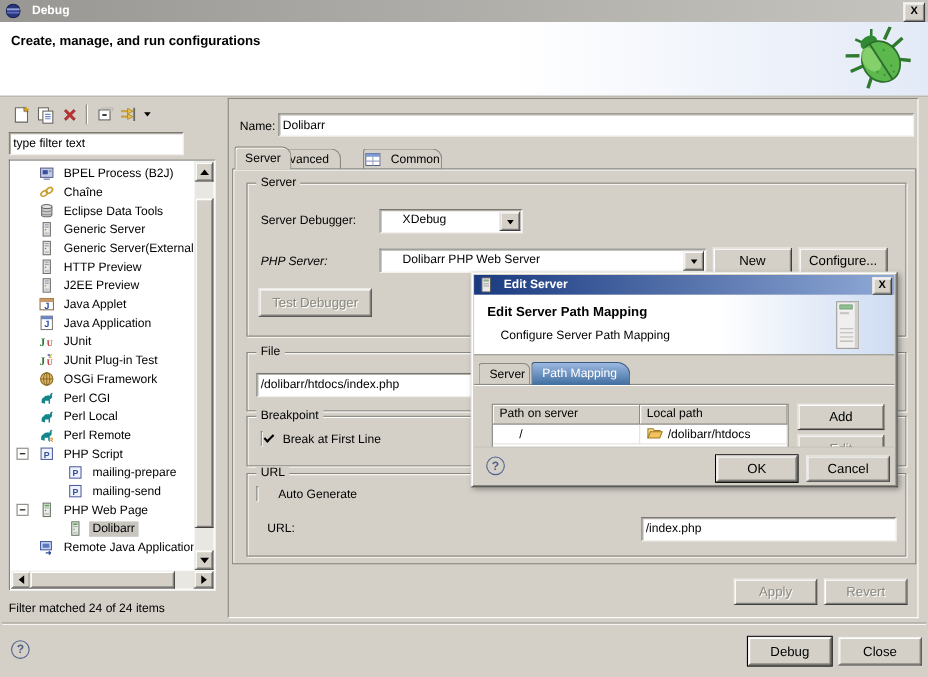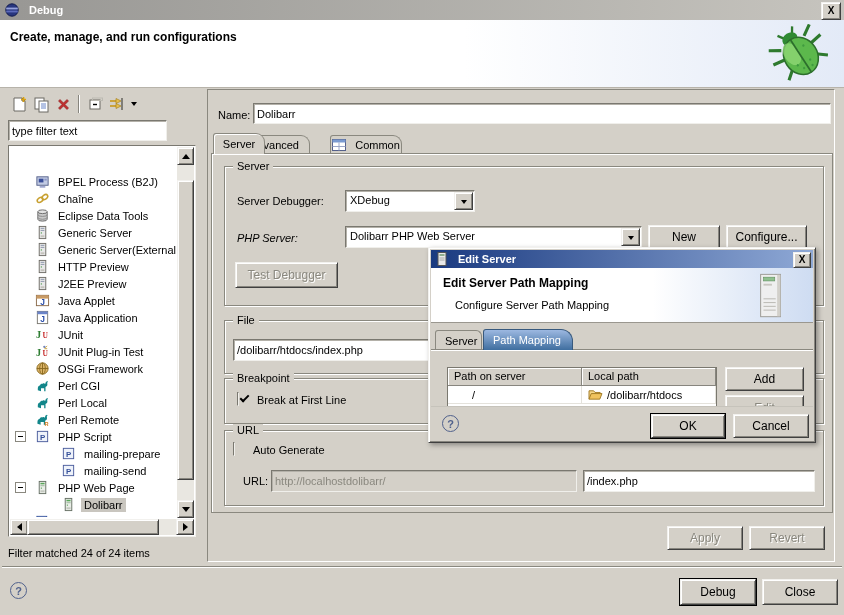--- a/index.html
+++ b/index.html
@@ -19,34 +19,34 @@
   
   .banner{left:0;top:20px;width:844px;height:68px;background:linear-gradient(90deg,#ffffff 55%,#e3eaf7 100%);border-bottom:1px solid #b7b3aa;box-sizing:border-box;}
   .banner .hd{position:absolute;left:10px;top:10px;font-weight:bold;font-size:12px;}
   
   .grp{border:1px solid #8a887f;box-shadow:inset 1px 1px 0 #fff,1px 1px 0 #fff;}
   .grp .lg{position:absolute;top:-7px;left:8px;background:#d4d0c8;padding:0 4px;line-height:12px;}
   input.fld{font-family:"Liberation Sans",sans-serif;font-size:11px;border:none;outline:none;background:transparent;width:100%;height:100%;padding:0 3px;box-sizing:border-box;}
   .dis-fld{background:#d4d0c8;color:#8a887f;}
   
   .combo .dbtn{position:absolute;right:1px;top:1px;bottom:1px;width:17px;display:flex;align-items:center;justify-content:center;}
-  .combo .cval{position:absolute;left:4px;top:3px;right:20px;white-space:nowrap;overflow:hidden;}
+  .combo .cval{position:absolute;left:20px;top:3px;right:20px;white-space:nowrap;overflow:hidden;}
   .tri-d{width:0;height:0;border:4px solid transparent;border-top:5px solid #000;margin-top:4px;}
   .tri-u{width:0;height:0;border:4px solid transparent;border-bottom:5px solid #000;margin-bottom:4px;}
   .tri-l{width:0;height:0;border:4px solid transparent;border-right:5px solid #000;margin-right:4px;}
   .tri-r{width:0;height:0;border:4px solid transparent;border-left:5px solid #000;margin-left:4px;}
   
   .cb{width:13px;height:13px;background:#fff;border:1px solid;border-color:#7a7870 #f0efeb #f0efeb #7a7870;box-shadow:inset 1px 1px 0 #b4b1a9;position:relative;box-sizing:border-box;}
   .cb.ck::after{content:"";position:absolute;left:2px;top:2px;width:7px;height:3px;border-left:2px solid #000;border-bottom:2px solid #000;transform:rotate(-45deg);}
   
   .mtab{height:19px;background:#d4d0c8;border:1px solid #8a887f;border-bottom:none;border-radius:3px 9px 0 0;display:flex;align-items:center;justify-content:center;gap:4px;padding:0 10px;box-sizing:border-box;}
   .mtab.active{height:21px;z-index:3;box-shadow:inset 1px 1px 0 #fff;}
   
   .treebox{left:8px;top:145px;width:188px;height:392px;background:#fff;border:1px solid;border-color:#7a7870 #f0efeb #f0efeb #7a7870;box-sizing:border-box;}
-  .rows{position:absolute;left:1px;top:3px;right:19px;bottom:19px;overflow:hidden;margin-top:24px;}
+  .rows{position:absolute;left:1px;top:3px;right:19px;bottom:19px;overflow:hidden;}
   .trow{height:17px;display:flex;align-items:center;white-space:nowrap;}
   .trow .sp0{flex:0 0 24px;}
   .trow .sp1{flex:0 0 50px;}
   .expander{flex:0 0 11px;height:11px;margin-left:5px;margin-right:8px;background:#fff;border:1px solid #8a887f;position:relative;box-sizing:border-box;}
   .expander::after{content:"";position:absolute;left:2px;top:4px;width:5px;height:1px;background:#000;}
   .ticon{flex:0 0 16px;height:16px;margin-right:5px;display:inline-flex;align-items:center;justify-content:center;}
   .tlabel{padding:1px 3px;}
   .tlabel.sel{background:#c9c6bf;}
   
   .sbtrack{background:#e9e7e1;}
@@ -471,23 +471,20 @@
         <span class="lg">Breakpoint</span>
         <span class="abs cb ck" style="left:12px;top:14px;"></span>
         <div class="abs lbl" style="left:32px;top:15px;">Break at First Line</div>
       </div>
 
       <div class="abs grp" style="left:12px;top:276px;width:598px;height:74px;">
         <span class="lg">URL</span>
         <span class="abs cb" style="left:8px;top:12px;"></span>
         <div class="abs lbl" style="left:28px;top:13px;">Auto Generate</div>
         <div class="abs lbl" style="left:18px;top:44px;">URL:</div>
-        <div class="abs s dis-fld" style="left:46px;top:39px;width:304px;height:20px;background:#d4d0c8;">
-          <input class="fld" style="color: rgb(138, 136, 127);" disabled="" value="http://localhostdolibarr/">
-        </div>
         <div class="abs s" style="left:358px;top:39px;width:230px;height:20px;">
           <input class="fld" value="/index.php" style="">
         </div>
       </div>
     </div>
 
     <div class="abs r btn dis" style="left:459px;top:436px;width:74px;height:22px;">Apply</div>
     <div class="abs r btn dis" style="left:541px;top:436px;width:74px;height:22px;">Revert</div>
   </div>
 

